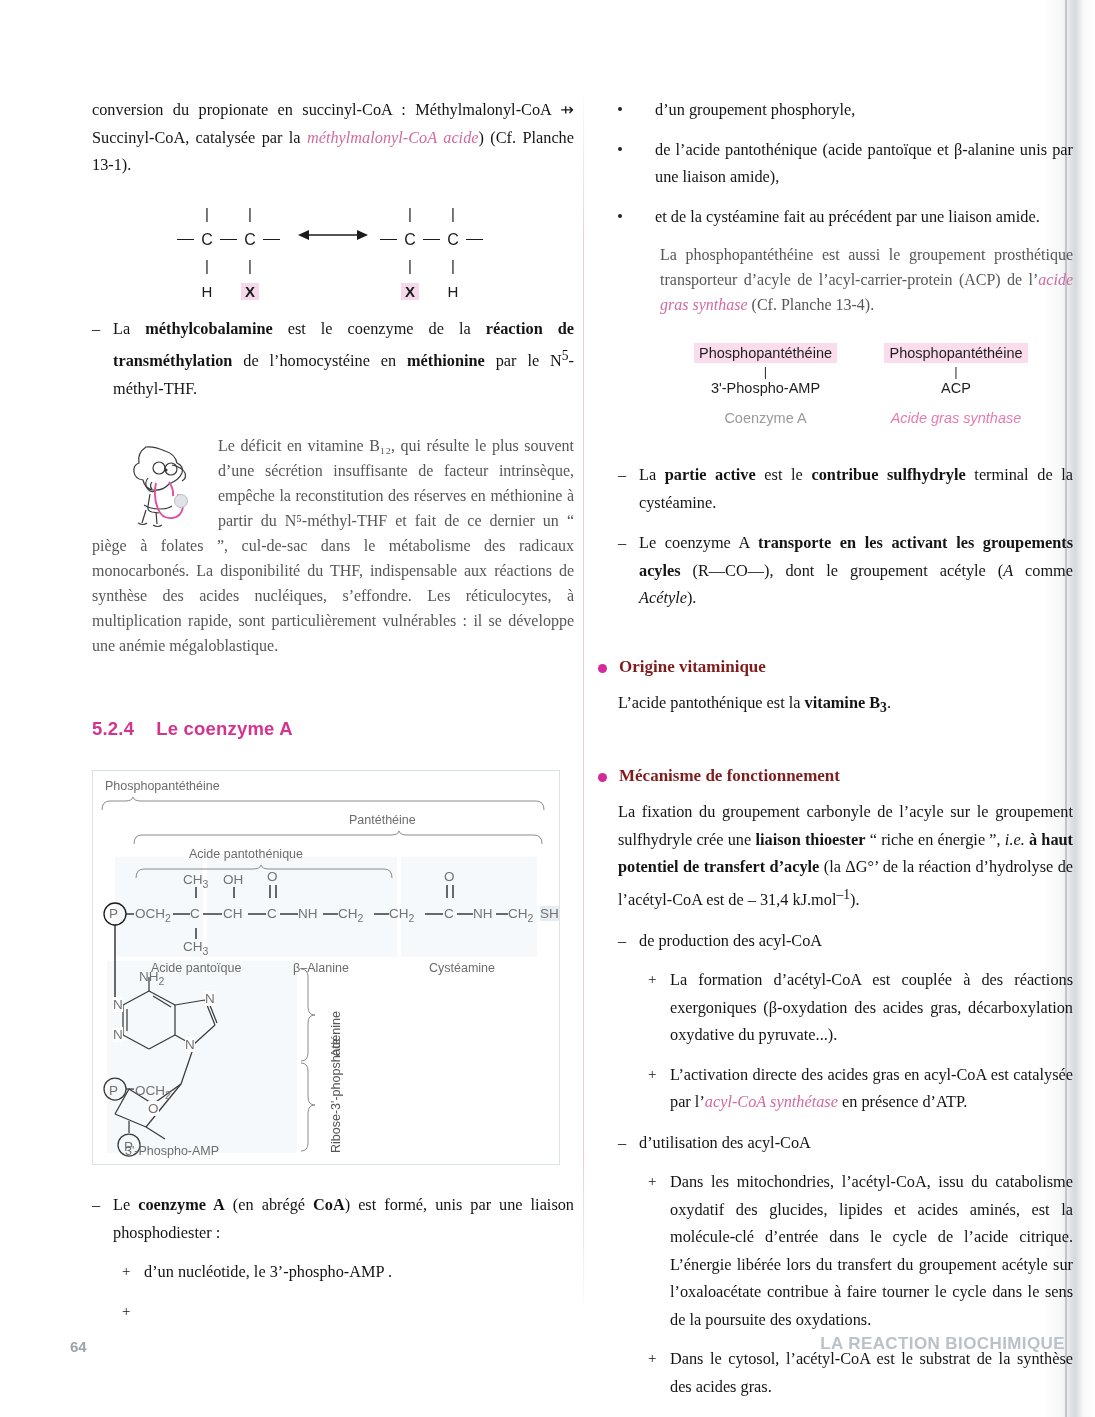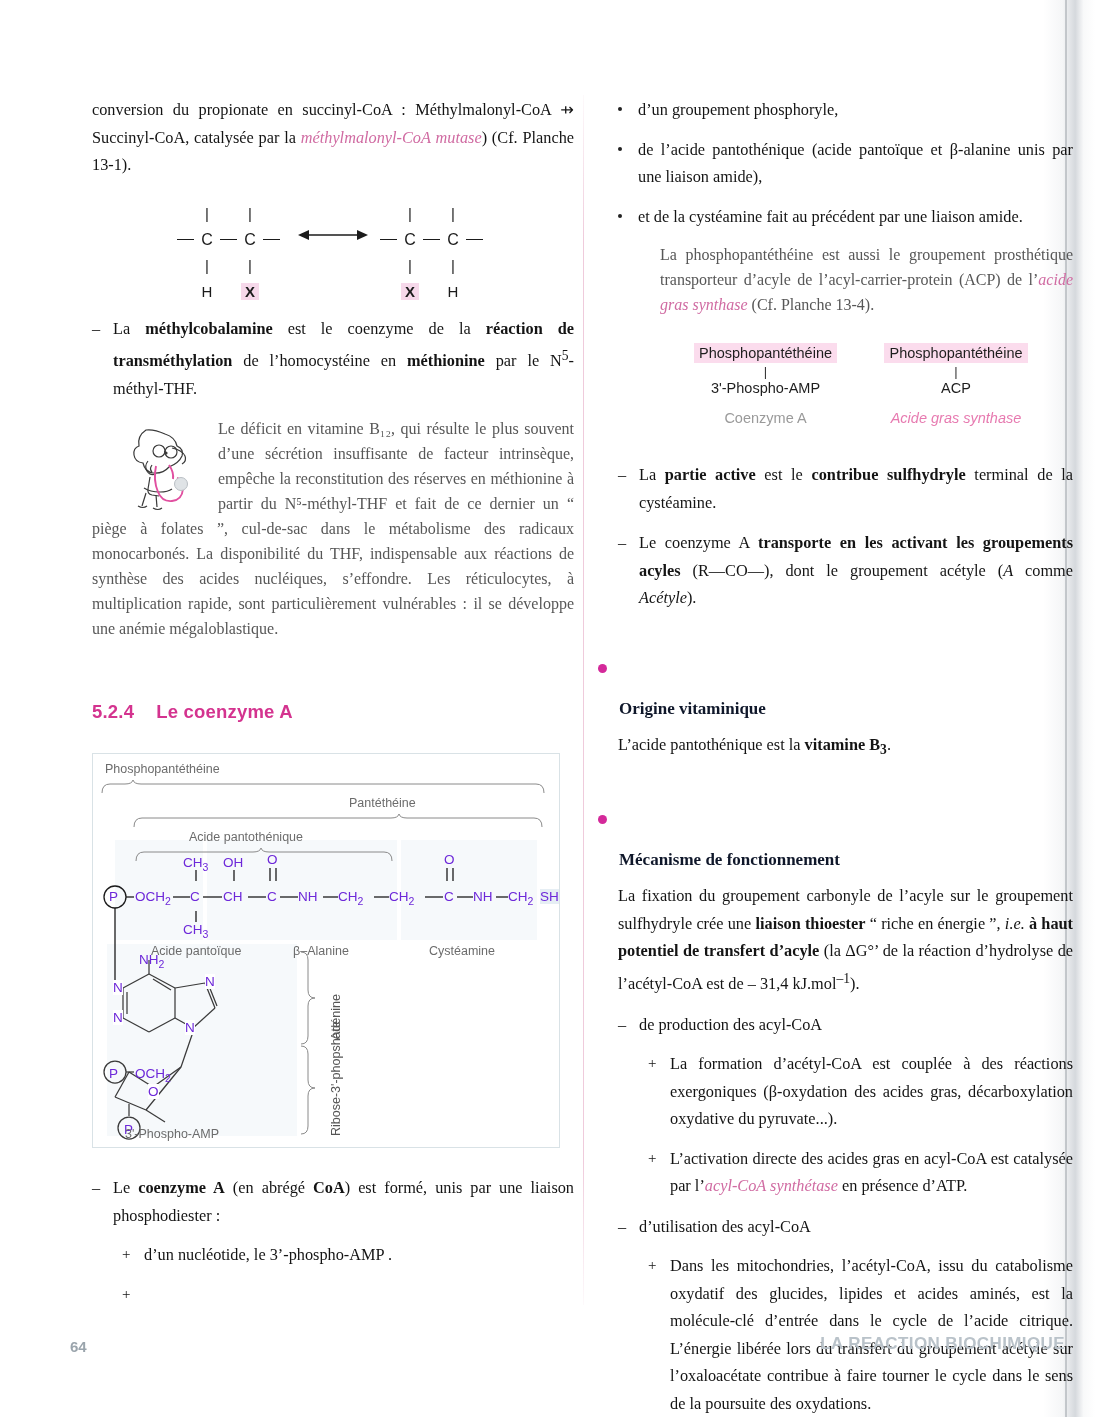--- a/index.html
+++ b/index.html
@@ -46,28 +46,28 @@
   .sub { font-size:10.5px; vertical-align:sub; }
 
   
   .dash-item{ display:flex; gap:10px; margin-top:13px; }
   .dash-item > .marker{ flex:0 0 11px; font-size:16.3px; line-height:27.5px; color:#141414; }
   .dash-item > .txt{ flex:1 1 auto; }
 
   .plus-item{ display:flex; gap:11px; margin-top:12px; margin-left:30px; }
   .plus-item > .marker{ flex:0 0 11px; font-size:15px; line-height:27.5px; color:#141414; }
 
-  .dot-item{ display:flex; gap:13px; margin-top:12px; }
+  .dot-item{ display:flex; gap:30px; margin-top:12px; }
   .dot-item > .marker{ flex:0 0 7px; padding-top:11px; }
   .dot-item .sdot{ display:block; width:4px; height:4px; border-radius:50%; background:#222; }
 
   
   .hd-bullet{ display:flex; align-items:flex-start; gap:12px; }
   .hd-bullet .bdot{ width:9px; height:9px; border-radius:50%; background:#d4299a; margin-top:10px; flex:0 0 9px;}
-  .hd-bullet .hd-text{ font-size:17px; font-weight:bold; line-height:26px; color:#0f172a;margin-top:42px; }
+  .hd-bullet .hd-text{ font-size:17px; font-weight:bold; line-height:26px; color:#7f1d1d; }
 
   
   #section-heading{
     font-family:"Liberation Sans", sans-serif;
     color:#d4338f; font-weight:bold; font-size:18.5px;
     letter-spacing:.2px;
   }
   #section-heading .num{ margin-right:22px; }
 
   
@@ -91,21 +91,21 @@
     position:relative; margin-top:30px; width:468px; height:395px;
     border:1px solid #d9e2e6; background:#fff;
   }
   #coa-figure .tint{ position:absolute; background:#eef4f7; opacity:.5; }
   #coa-figure .lbl{
     position:absolute; font-family:"Liberation Sans", sans-serif;
     font-size:12.5px; color:#6c6c6c; white-space:nowrap;
   }
   #coa-figure .chem{
     position:absolute; font-family:"Liberation Sans", sans-serif;
-    font-size:13.5px; color:#6d28d9; white-space:nowrap;
+    font-size:13.5px; color:#737373; white-space:nowrap;
   }
   #coa-figure .vlabel{
     position:absolute; font-family:"Liberation Sans", sans-serif;
     font-size:12.5px; color:#555; white-space:nowrap;
     transform:rotate(-90deg); transform-origin:left top;
   }
 
   
   #pp-diagram{ position:relative; height:92px; margin-top:26px; }
   .pp-col{ position:absolute; top:0; text-align:center; font-family:"Liberation Sans", sans-serif; }
@@ -131,21 +131,21 @@
 </head>
 <body>
 
 <div id="page-edge-shadow"></div>
 <div id="page-edge-line"></div>
 <div id="column-divider"></div>
 
 <div class="col" id="left-column">
 
   <p class="body-text">
-    <span>conversion du propionate en succinyl-CoA : Méthylmalonyl-CoA </span><span>⇸</span><span> Succinyl-CoA, catalysée par la </span><span class="pinkit">méthylmalonyl-CoA mutase</span><span>) (Cf. Planche 13-1).</span>
+    <span>conversion du propionate en succinyl-CoA : Méthylmalonyl-CoA </span><span>⇸</span><span> Succinyl-CoA, catalysée par la </span><span class="pinkit">méthylmalonyl-CoA acide</span><span>) (Cf. Planche 13-1).</span>
   </p>
 
   <div id="xh-figure">
     <div class="mol" style="left:85px;">
       <div class="row" style="justify-content:center;">
         <div class="vbar">|</div>
           <div style="width:17px;"></div>
           <div class="vbar">|</div>
       </div>
       <div class="row">
@@ -197,21 +197,21 @@
         <div class="vbar">H</div>
       </div>
     </div>
   </div>
 
   <div class="dash-item" style="margin-top:26px;">
     <div class="marker">–</div>
     <div class="txt body-text">La <b>méthylcobalamine</b> est le coenzyme de la <b>réaction de transméthylation</b> de l’homocystéine en <b>méthionine</b> par le N<sup>5</sup>-méthyl-THF.</div>
   </div>
 
-  <div style="margin-top:14px; position:relative;">
+  <div style="margin-top:31px; position:relative;">
     <svg width="78" height="92" viewBox="0 0 78 92" style="float:left; margin:6px 14px 2px 34px;">
       <g fill="none" stroke="#3a3a3a" stroke-width="1.2">
         <path d="M20 8 q-9 6 -7 16 q-6 2 -5 9 q1 7 9 8 q2 9 10 10 q10 1 16 -6 q10 -4 13 -11 q2 -7 -5 -10 q-2 -9 -12 -12 q-11 -5 -19 -4 z"></path>
         <path d="M46 26 q10 2 13 8 q2 5 -3 8"></path>
         <circle cx="40" cy="31" r="1.6" fill="#3a3a3a" stroke="none"></circle>
         <circle cx="33" cy="29" r="6"></circle>
           <circle cx="45" cy="30" r="6"></circle>
         <path d="M39 29 l-0.5 1"></path>
         <path d="M22 39 q-4 5 -1 10 q3 5 9 3"></path>
         <path d="M26 43 q-3 4 0 7"></path>

